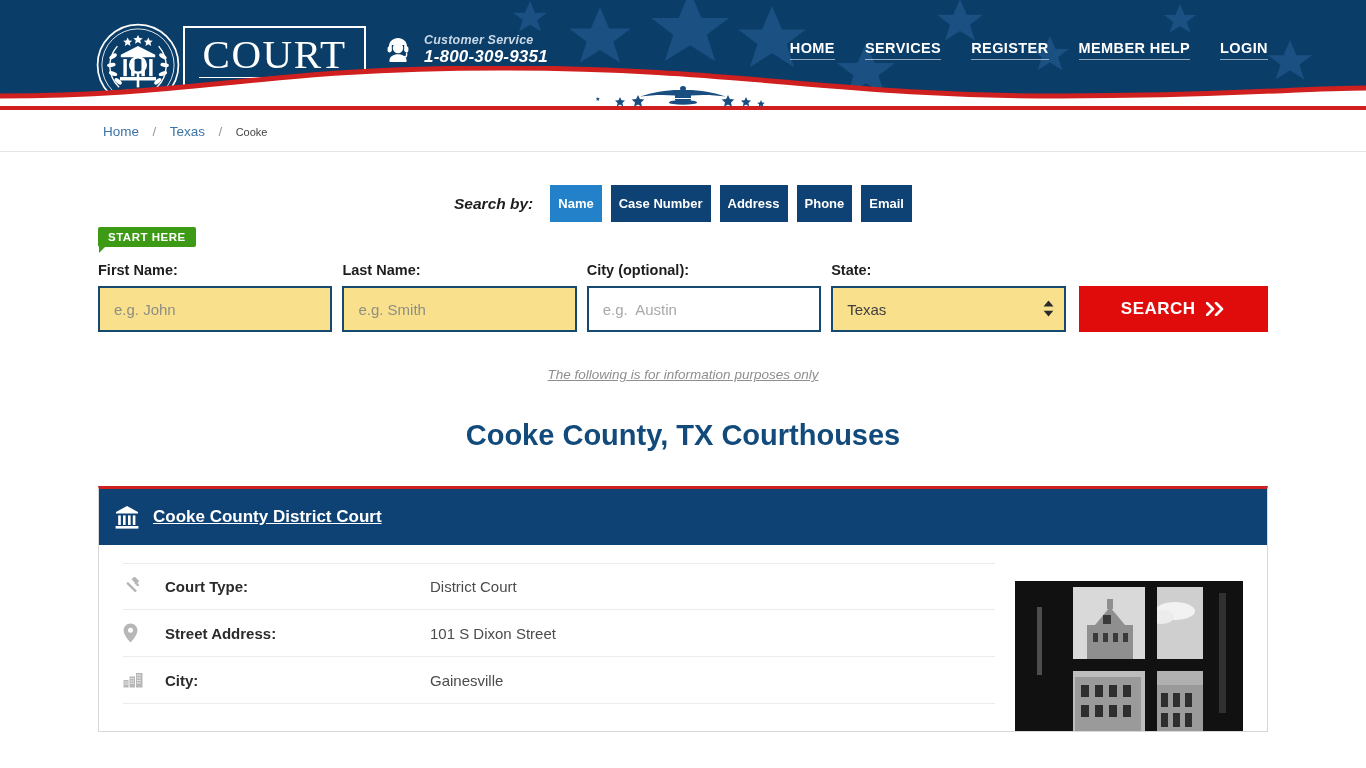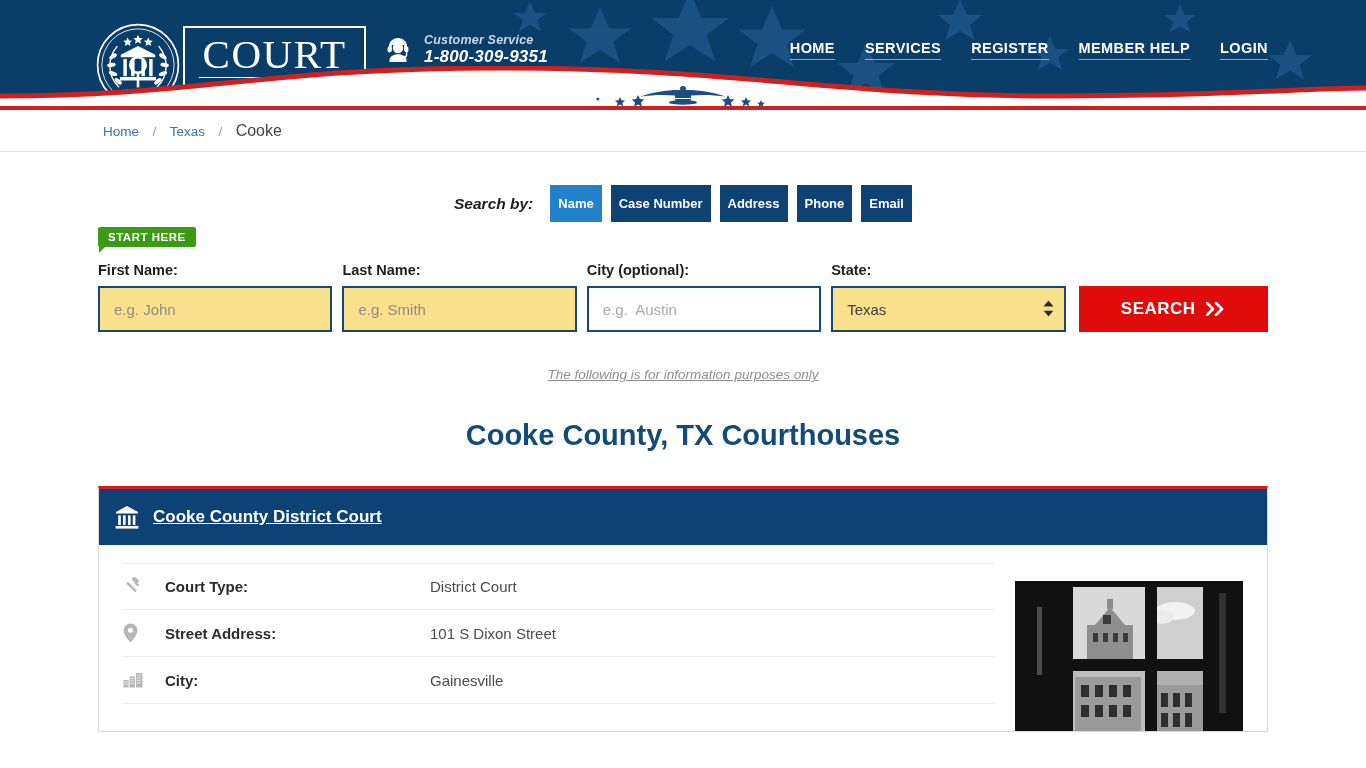--- a/index.html
+++ b/index.html
@@ -103,21 +103,21 @@
   
   .crumb-bar {
     width: 1366px; height: 42px;
     background: #ffffff;
     border-bottom: 1px solid #e4e4e4;
     display: flex; align-items: center;
     padding-left: 103px;
   }
   .crumb a { color: #3d73a5; font-size: 13.5px; text-decoration: none; cursor: pointer; }
   .crumb .sep { color: #999; font-size: 13.5px; margin: 0 9px; }
-  .crumb .cur { color: #444; font-size: 16px; }
+  .crumb .cur { color: #444; font-size: 11px; }
 
   
   .main { width: 1366px; }
   .page-title {
     text-align: center;
     color: #114a7b;
     font-size: 31px;
     font-weight: bold;
     margin: 44px 0 0 0;
     letter-spacing: -.2px;

